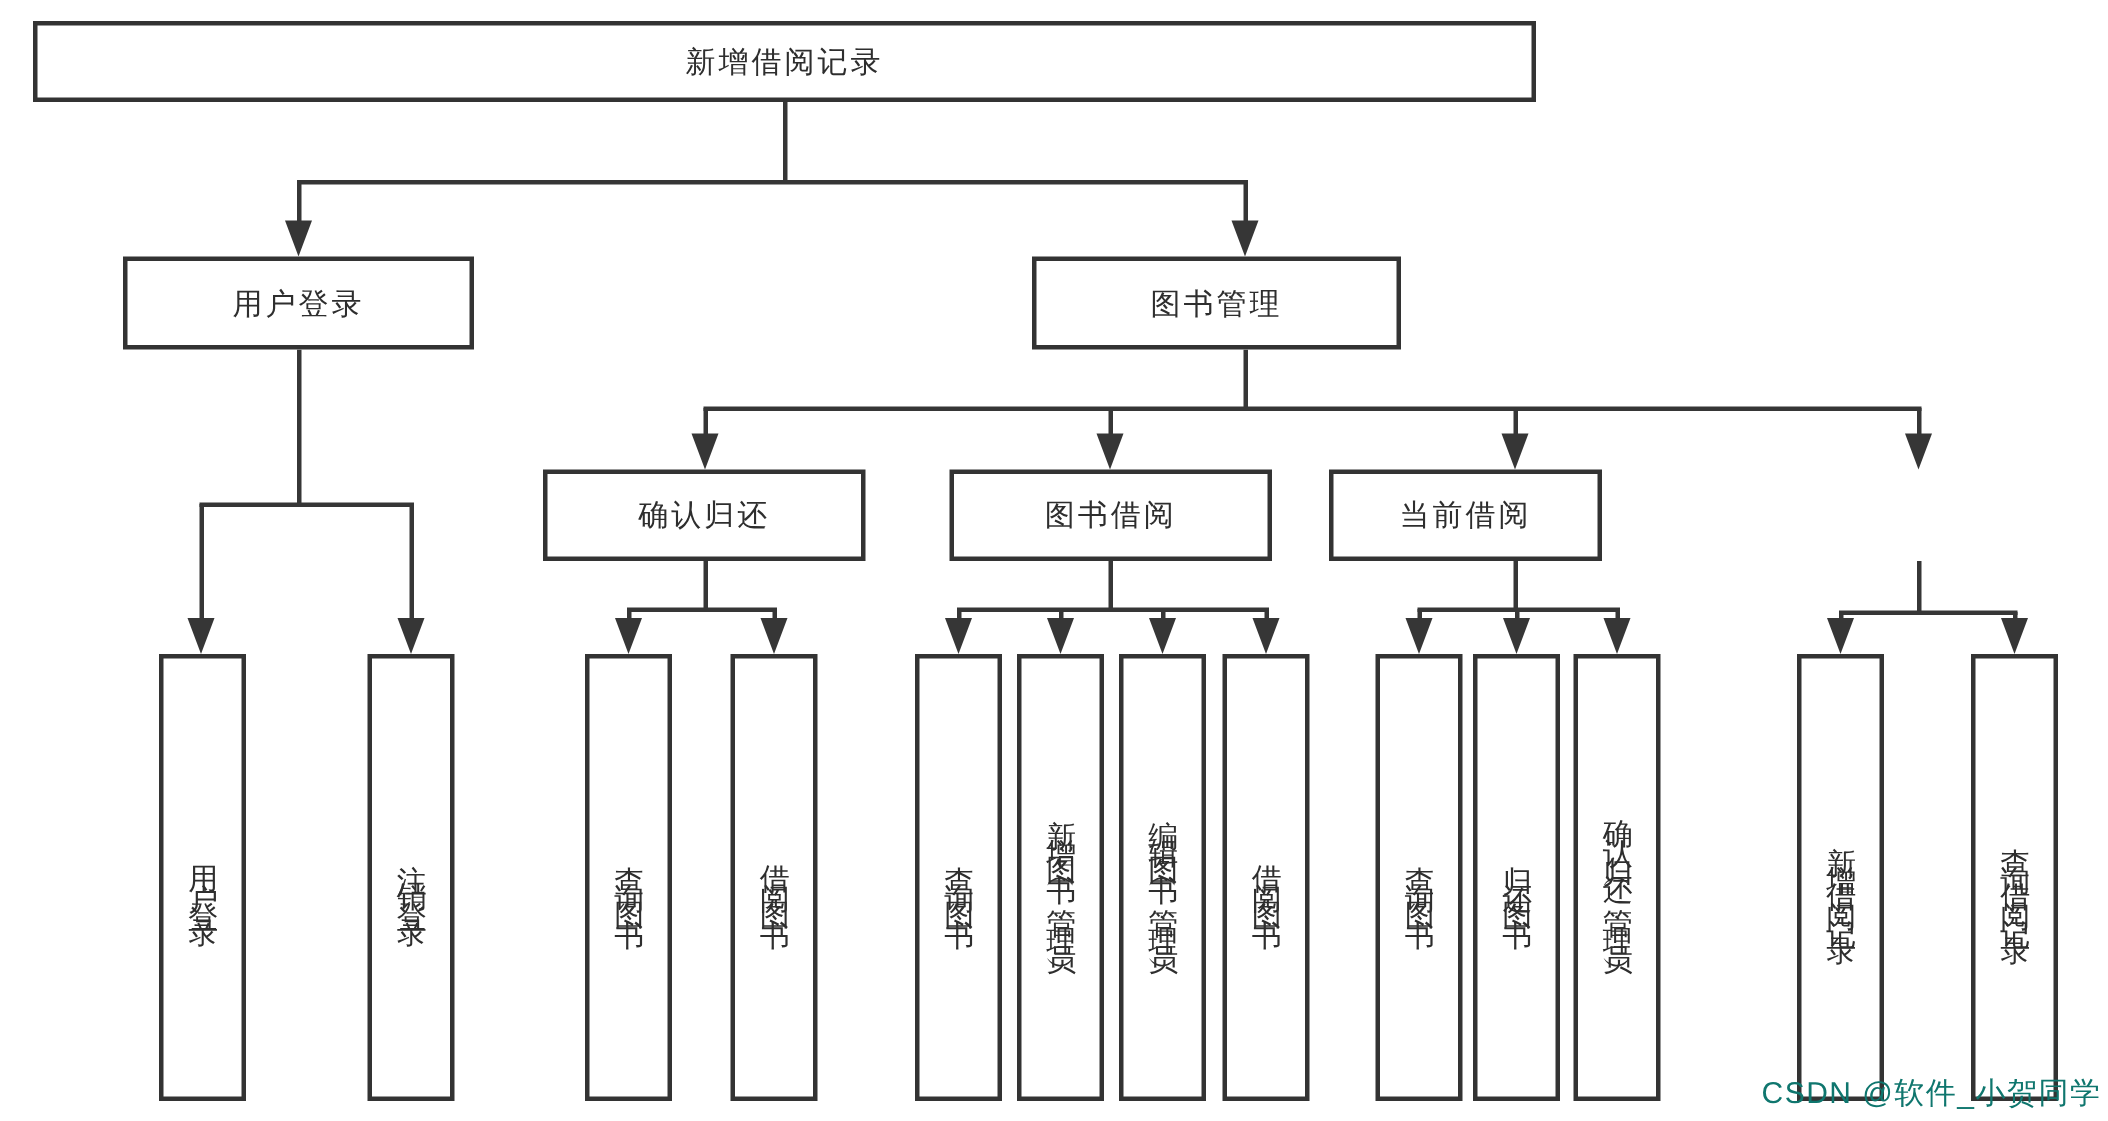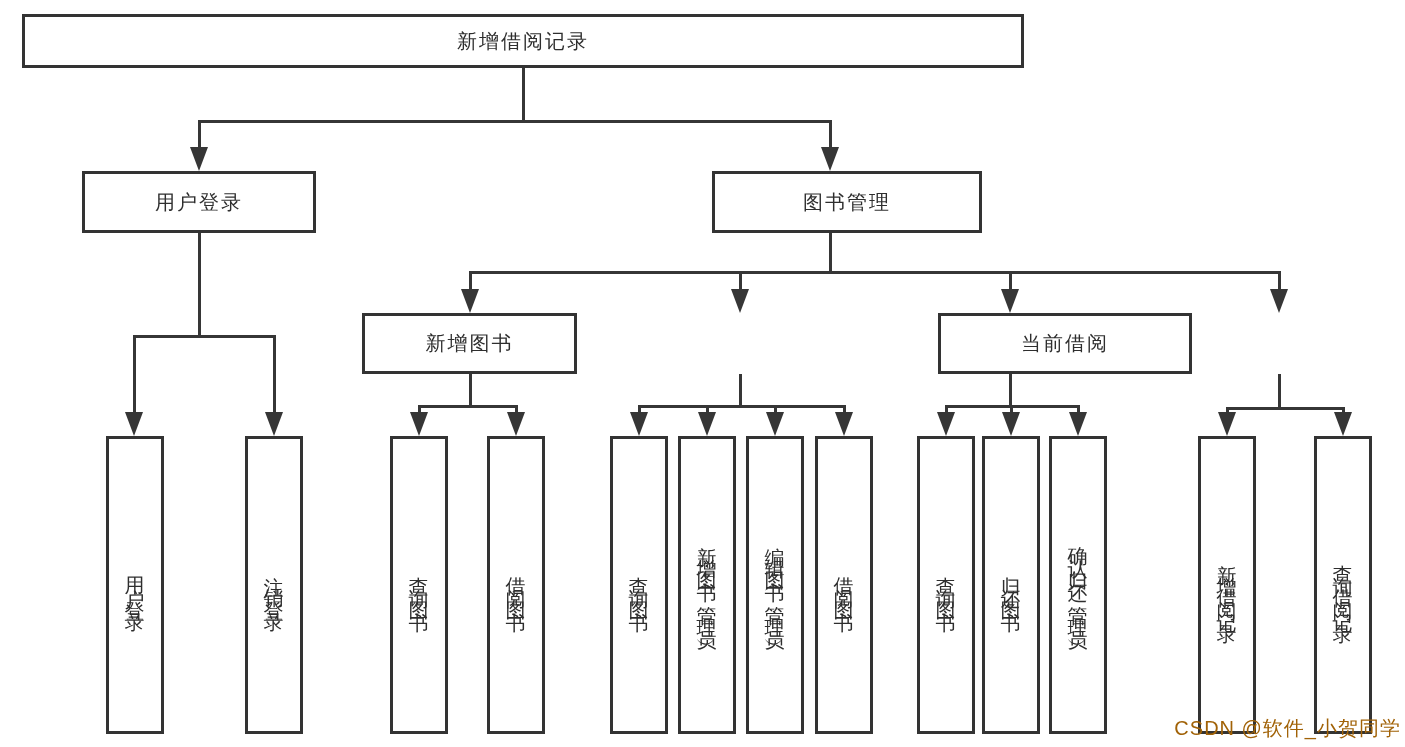--- a/index.html
+++ b/index.html
@@ -43,38 +43,39 @@
     border-left:9px solid transparent;
     border-right:9px solid transparent;
     border-top:24px solid #363636;
     z-index:1;
   }
   #watermark{
     position:absolute;
     top:715px;
     right:4px;
     font-size:20px;
-    color:#a16207;
+    color:#0f766e;
     letter-spacing:1px;
     z-index:3;
     white-space:nowrap;
   }
 </style>
 </head>
 <body>
 
 <div id="canvas">
 
   <div class="box hbox" style="left:22px;top:14px;width:1002px;height:54px">新增借阅记录</div>
 
   <div class="box hbox" style="left:82px;top:171px;width:234px;height:62px">用户登录</div>
-  <div class="box hbox" style="left:712px;top:171px;width:270px;height:62px">图书管理</div>
+  <div class="box hbox" style="left:688px;top:171px;width:246px;height:62px">图书管理</div>
 
-  <div class="box hbox" style="left:362px;top:313px;width:215px;height:61px">新增图书</div>
-  <div class="box hbox" style="left:938px;top:313px;width:254px;height:61px">当前借阅</div>
+  <div class="box hbox" style="left:362px;top:313px;width:215px;height:61px">确认归还</div>
+  <div class="box hbox" style="left:633px;top:313px;width:215px;height:61px">图书借阅</div>
+  <div class="box hbox" style="left:886px;top:313px;width:182px;height:61px">当前借阅</div>
 
   <div class="box vbox" style="left:106px;top:436px;width:58px;height:298px">用户登录</div>
   <div class="box vbox" style="left:245px;top:436px;width:58px;height:298px">注销登录</div>
 
   <div class="box vbox" style="left:390px;top:436px;width:58px;height:298px">查询图书</div>
   <div class="box vbox" style="left:487px;top:436px;width:58px;height:298px">借阅图书</div>
 
   <div class="box vbox" style="left:610px;top:436px;width:58px;height:298px">查询图书</div>
   <div class="box vbox" style="left:678px;top:436px;width:58px;height:298px">新增图书（管理员）</div>
   <div class="box vbox" style="left:746px;top:436px;width:58px;height:298px">编辑图书（管理员）</div>

